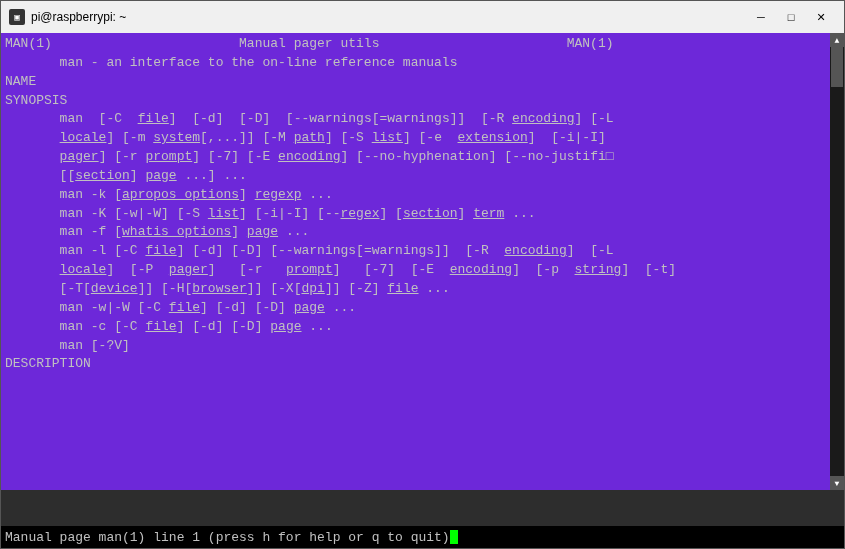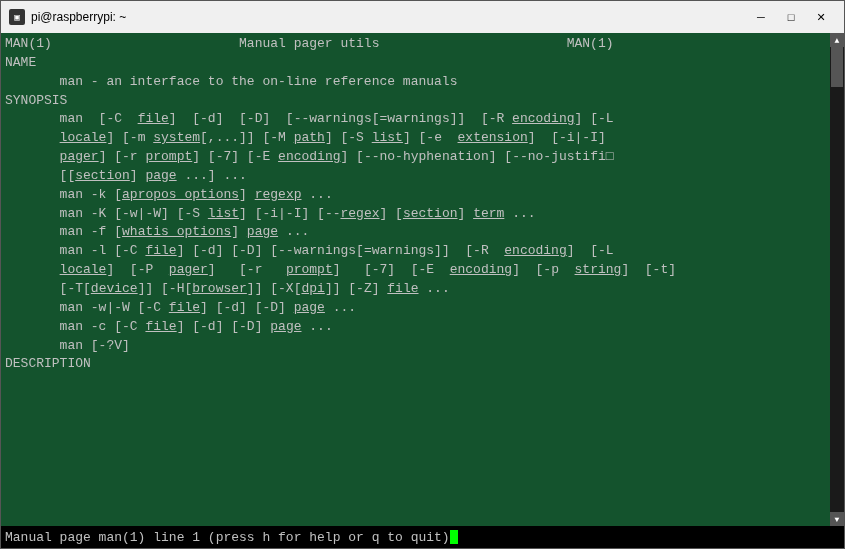--- a/index.html
+++ b/index.html
@@ -60,21 +60,21 @@
       border: none;
       cursor: pointer;
       display: flex;
       align-items: center;
       justify-content: center;
       font-size: 11px;
       color: #000;
       font-family: 'Segoe UI', Arial, sans-serif;
     }
     .terminal {
-      background: #14532d;
+      background: #6d28d9;
       color: #c0c0c0;
       flex: 1;
       display: flex;
       flex-direction: column;
       overflow: hidden;
       position: relative;
     }
     .terminal-content {
       flex: 1;
       overflow: hidden;
@@ -128,20 +128,21 @@
     }
     .status-bar {
       background: #000;
       height: 22px;
       display: flex;
       align-items: center;
       padding: 0 4px;
       flex-shrink: 0;
       font-family: 'Courier New', Courier, monospace;
       font-size: 13px;
+      margin-top: 36px;
     }
     .status-text {
       color: #c0c0c0;
       white-space: pre;
     }
     .cursor-block {
       display: inline-block;
       width: 8px;
       height: 14px;
       background: #00ff00;
@@ -160,22 +161,22 @@
     <div class="titlebar-buttons">
       <button class="titlebar-btn">─</button>
       <button class="titlebar-btn">□</button>
       <button class="titlebar-btn close">✕</button>
     </div>
   </div>
   <div class="terminal">
     <div class="terminal-content">
       <span class="line">MAN(1)                        Manual pager utils                        MAN(1)</span>
       <span class="line"></span>
+      <span class="line">       man - an interface to the on-line reference manuals</span>
       <span class="line">NAME</span>
-      <span class="line">       man - an interface to the on-line reference manuals</span>
       <span class="line"></span>
       <span class="line">SYNOPSIS</span>
       <span class="line">       man  [-C  <span class="underline">file</span>]  [-d]  [-D]  [--warnings[=warnings]]  [-R <span class="underline">encoding</span>] [-L</span>
       <span class="line">       <span class="underline">locale</span>] [-m <span class="underline">system</span>[,...]] [-M <span class="underline">path</span>] [-S <span class="underline">list</span>] [-e  <span class="underline">extension</span>]  [-i|-I]</span>
       <span class="line">       <span class="underline">pager</span>] [-r <span class="underline">prompt</span>] [-7] [-E <span class="underline">encoding</span>] [--no-hyphenation] [--no-justifi□</span>
       <span class="line">       [[<span class="underline">section</span>] <span class="underline">page</span> ...] ...</span>
       <span class="line"></span>
       <span class="line">       man -k [<span class="underline">apropos options</span>] <span class="underline">regexp</span> ...</span>
       <span class="line">       man -K [-w|-W] [-S <span class="underline">list</span>] [-i|-I] [--<span class="underline">regex</span>] [<span class="underline">section</span>] <span class="underline">term</span> ...</span>
       <span class="line">       man -f [<span class="underline">whatis options</span>] <span class="underline">page</span> ...</span>

